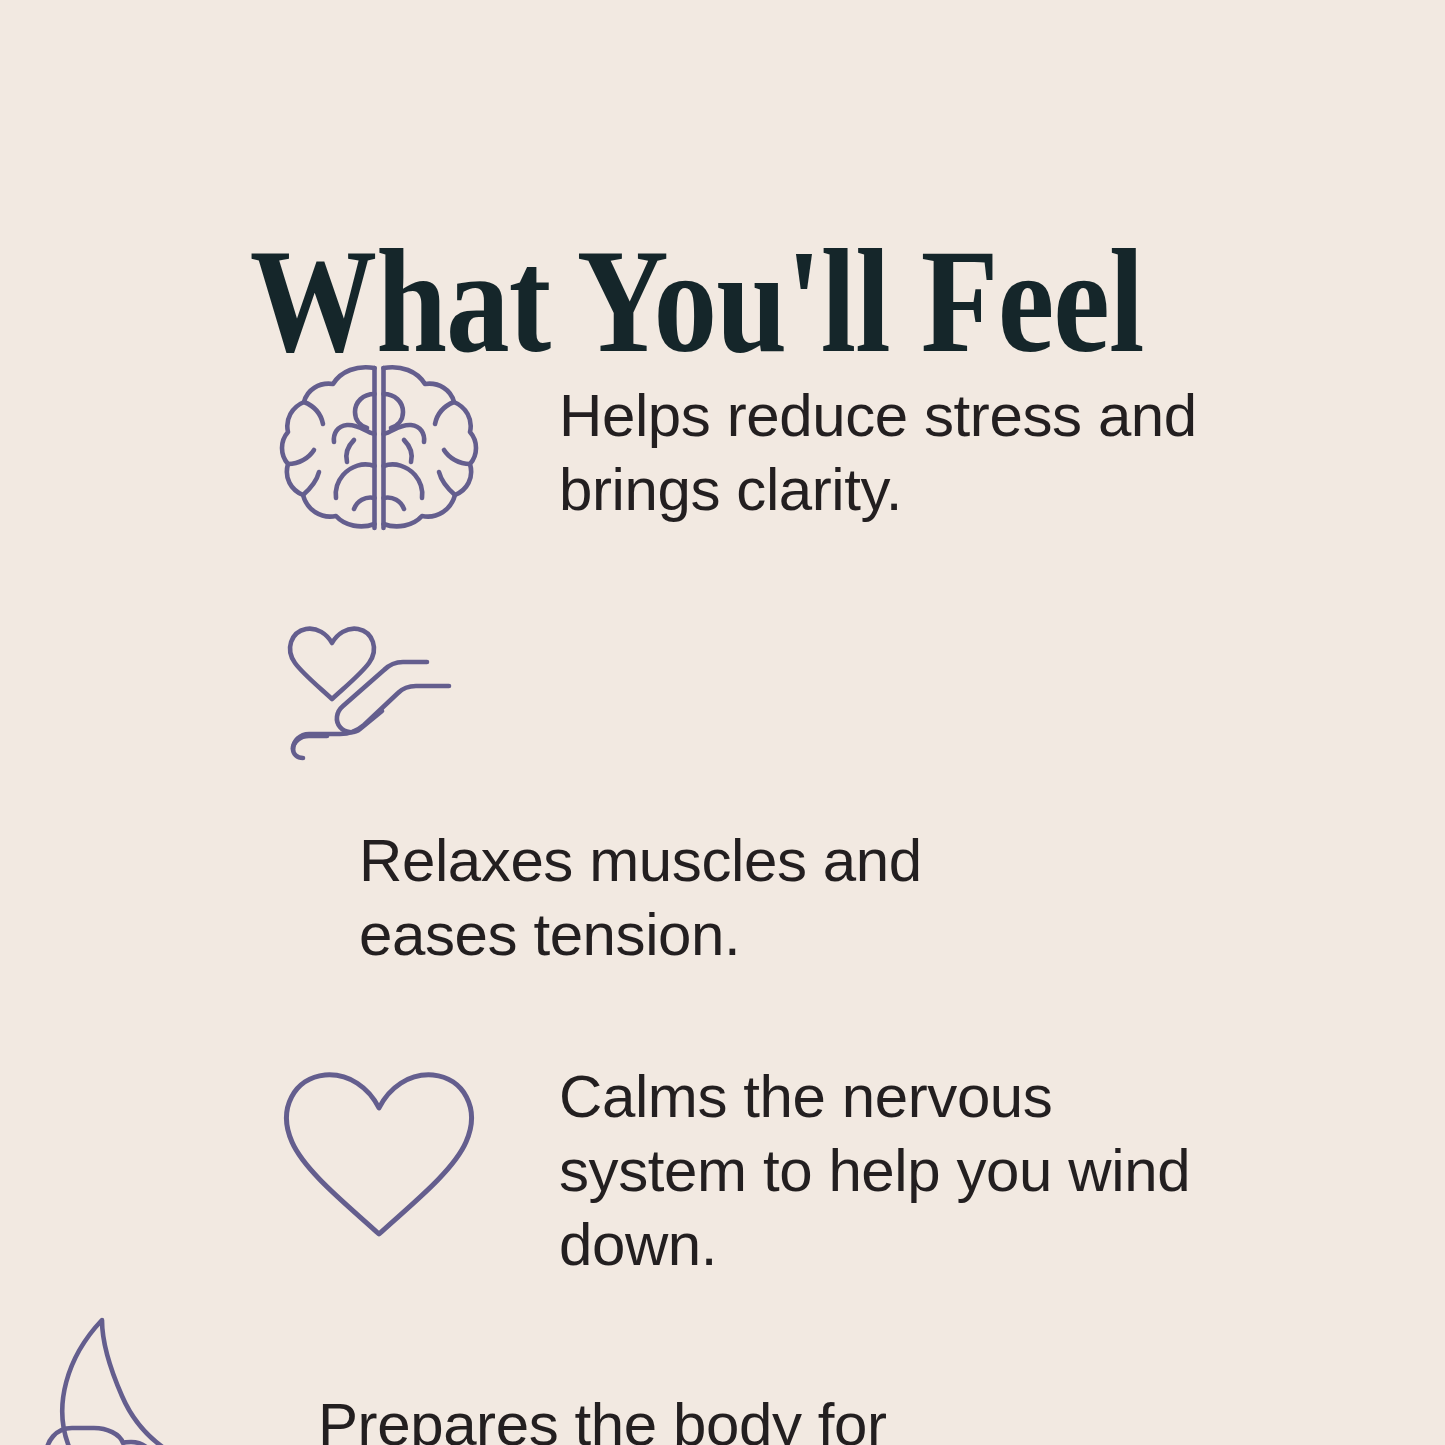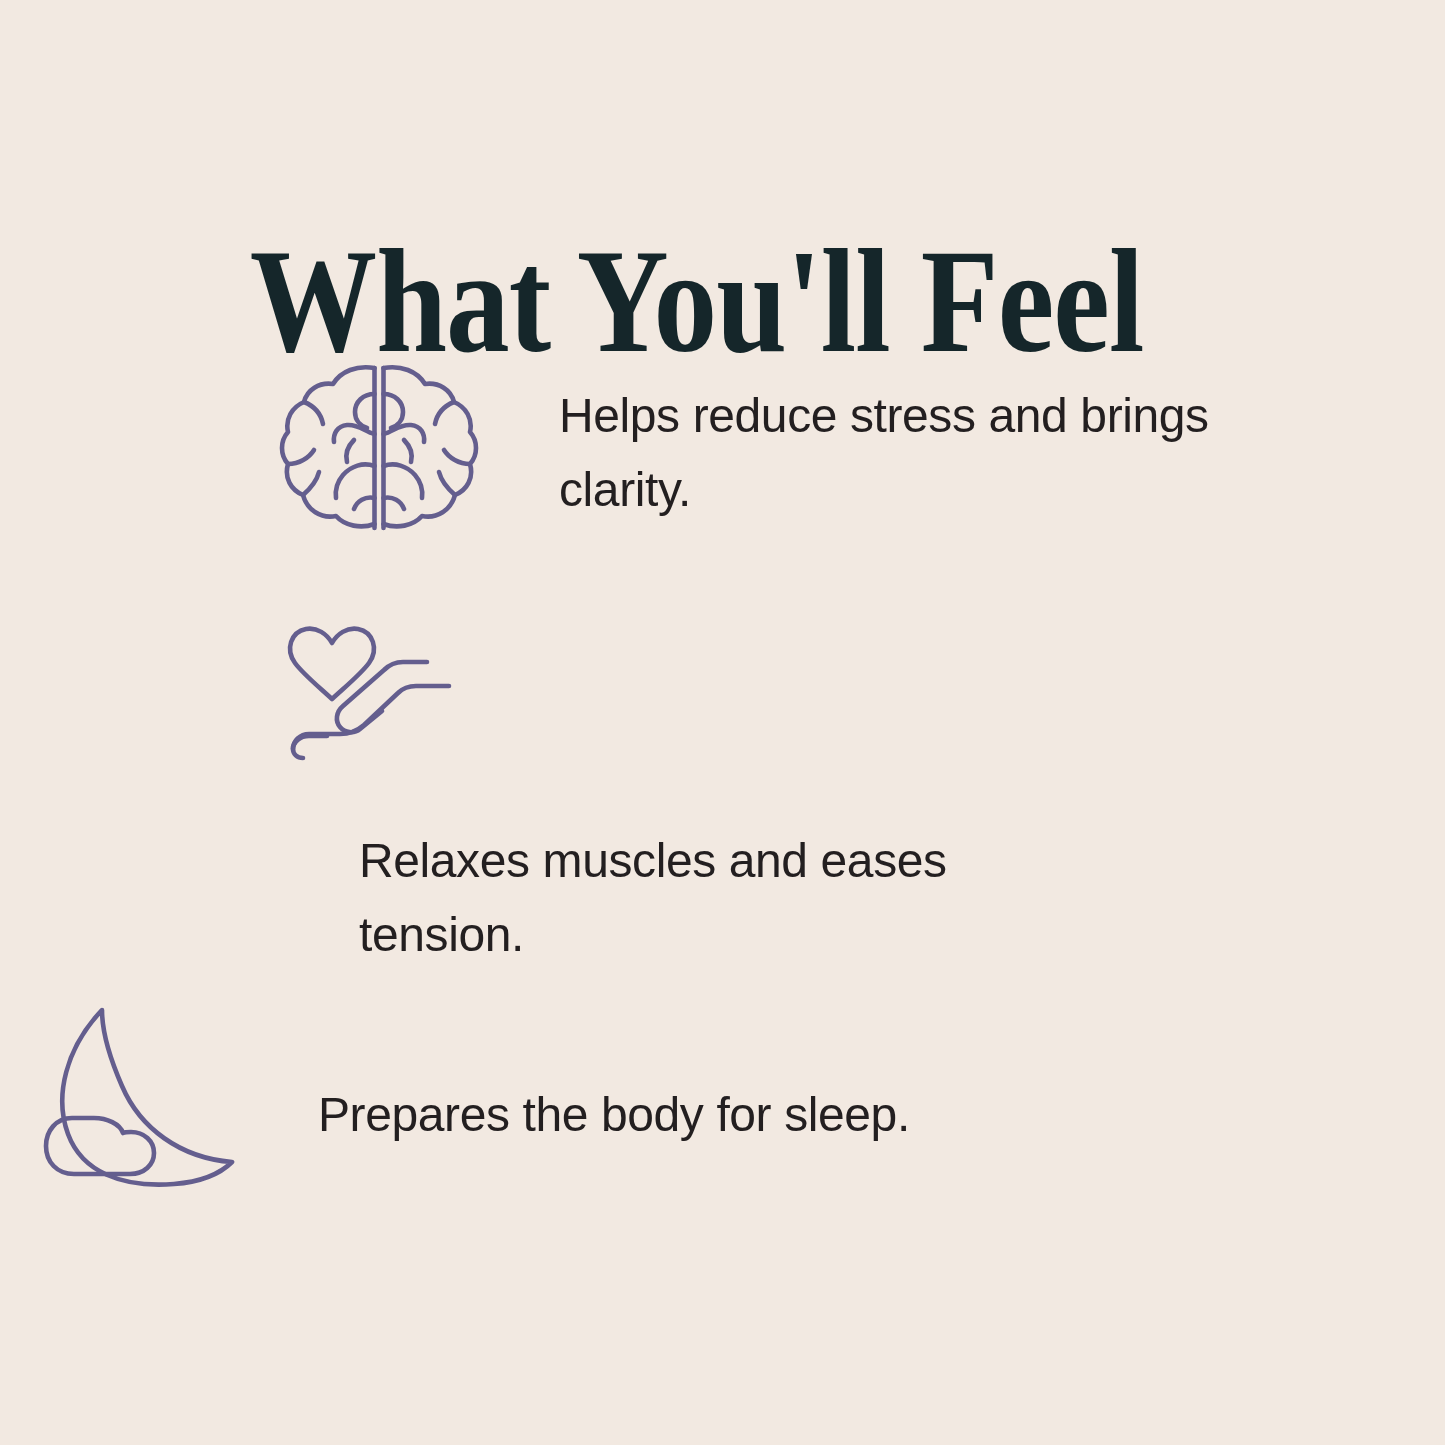--- a/index.html
+++ b/index.html
@@ -65,21 +65,21 @@
   }
   .icon-cell svg {
     display: block;
     overflow: visible;
   }
   .row-text {
     flex: 1 1 auto;
     margin-left: 78px;
     font-family: "Liberation Sans", sans-serif;
     font-weight: 400;
-    font-size: 48px;
+    font-size: 60px;
     line-height: 74px;
     color: #231F20;
     letter-spacing: -0.4px;
     max-width: 680px;
     white-space: pre-line;
   }
 
   
   .row-1 { margin-top: 0px; }
   .row-1 .icon-cell { padding-top: 10px; }
@@ -183,20 +183,34 @@
                      L 28 116
                      C 19 116 12 123 12 131
                      C 12 136 16 140 22 140"></path>
             <path d="M12 131 C 12 124 19 118 28 118 L 46 118"></path>
           </g>
         </svg>
       </div>
       <div class="row-text">Relaxes muscles and eases tension.</div>
     </div>
 
+    <div class="row row-3">
+      <div class="icon-cell">
+        <svg width="196" height="168" viewBox="0 0 196 168" fill="none">
+          <path d="M98 164
+                   C 70 138 24 102 11 72
+                   C -4 38 14 8 44 5
+                   C 68 3 88 18 98 38
+                   C 108 18 128 3 152 5
+                   C 182 8 200 38 185 72
+                   C 172 102 126 138 98 164 Z" stroke="#645E8E" stroke-width="5" stroke-linecap="round" stroke-linejoin="round" fill="none"></path>
+        </svg>
+      </div>
+      <div class="row-text">Calms the nervous system to help you wind down.</div>
+    </div>
 
     <div class="row row-4">
       <div class="icon-cell">
         <svg width="196" height="190" viewBox="0 0 196 190" fill="none">
           <g stroke="#645E8E" stroke-width="4.6" stroke-linecap="round" stroke-linejoin="round" fill="none">
 
             <path d="M62 10
                      C 26 48 14 96 28 134
                      C 42 172 82 188 134 184
                      C 160 182 180 174 192 162

